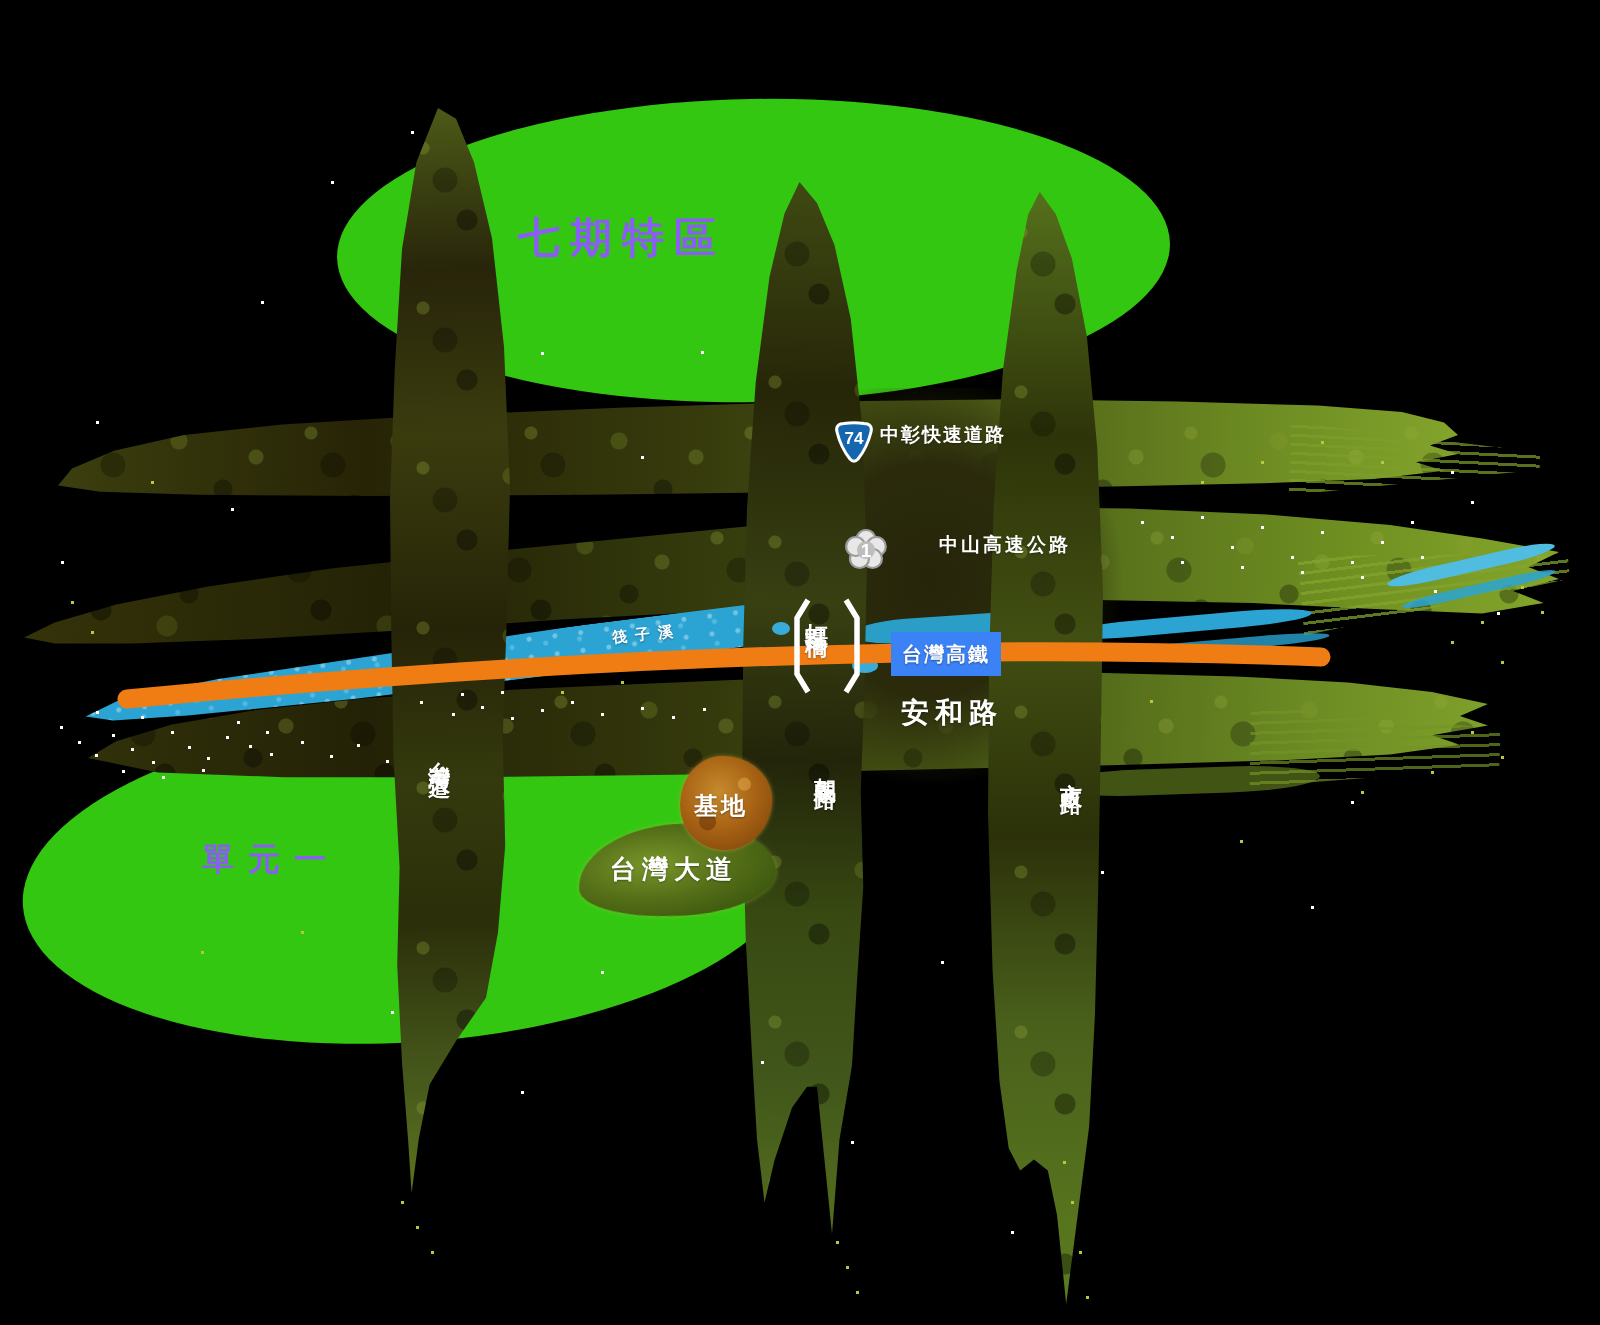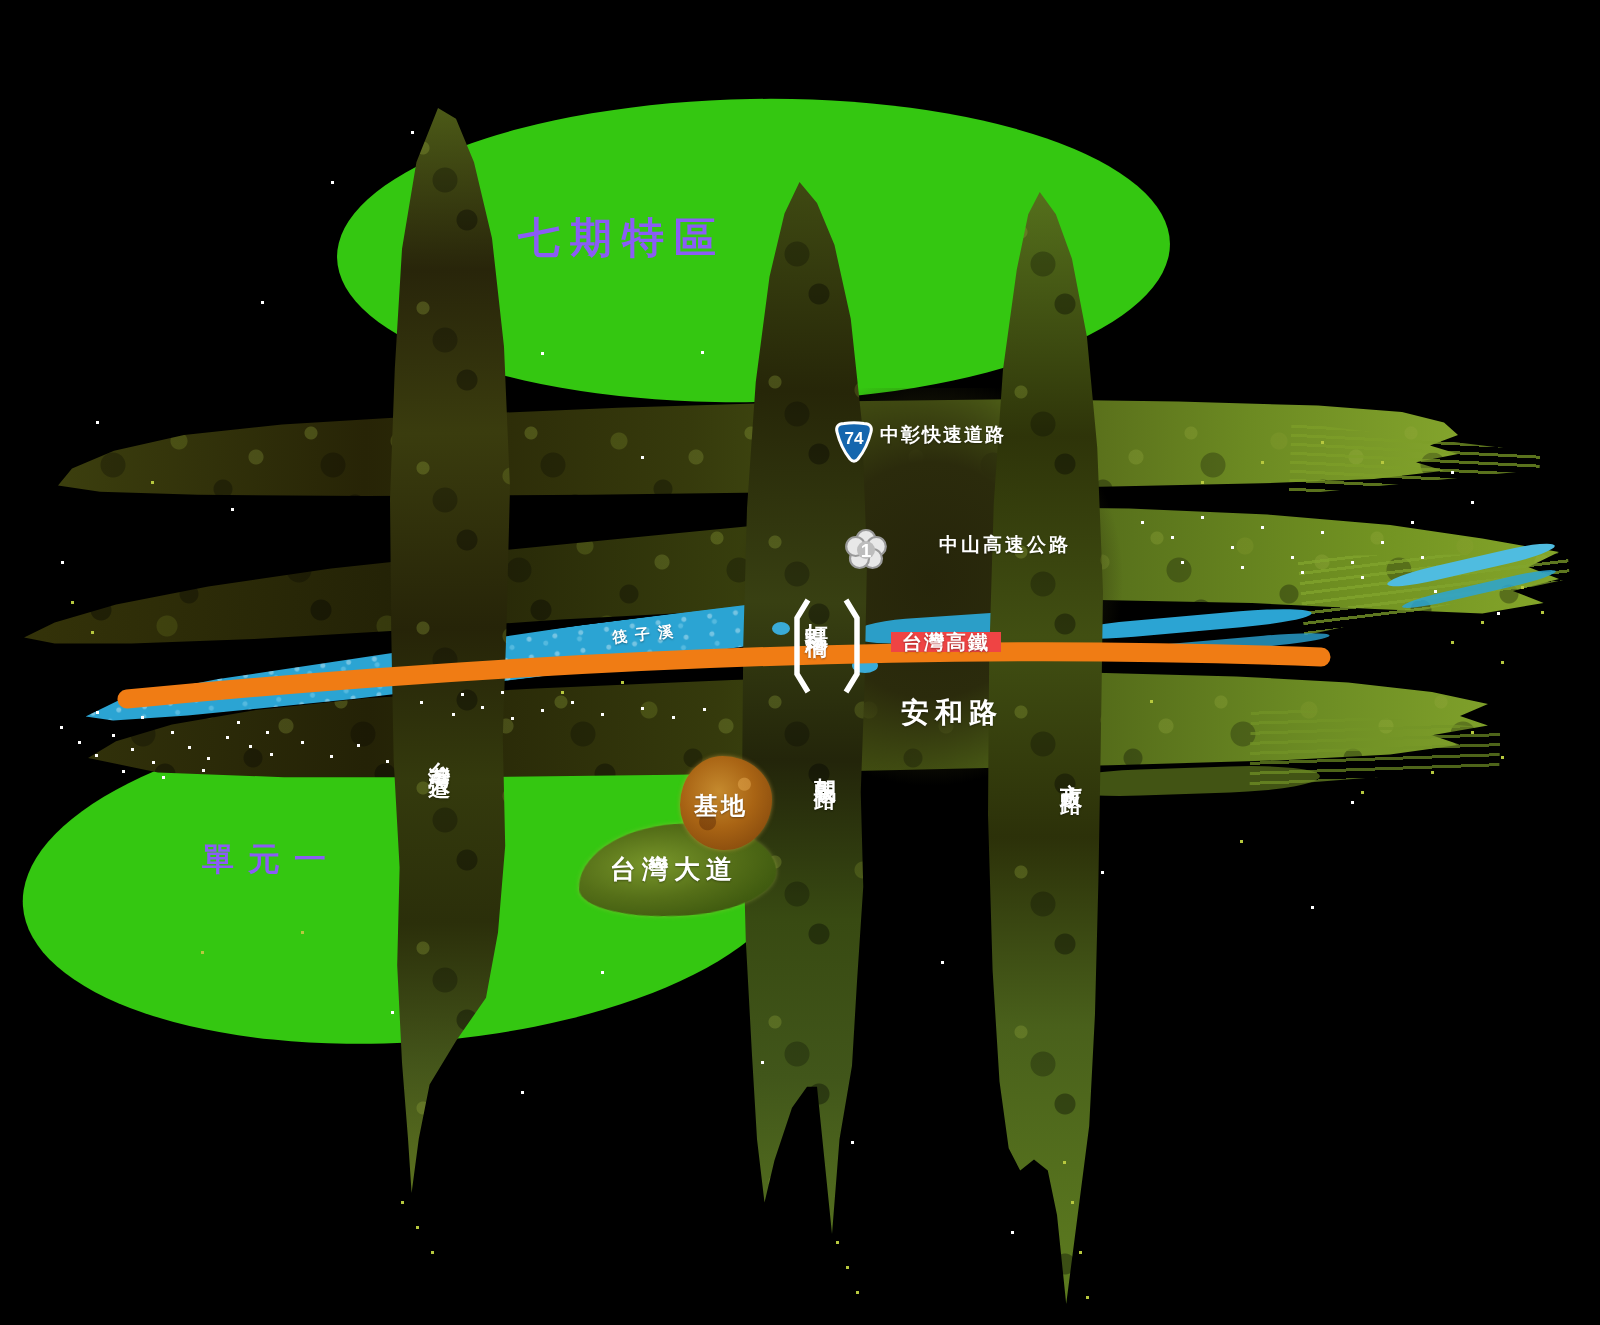--- a/index.html
+++ b/index.html
@@ -93,21 +93,21 @@
       radial-gradient(circle at 30% 70%, rgba(90,40,5,.45) 0 8px, transparent 9px),
       radial-gradient(circle at 42% 38%,#c58a2e 0%,#a96414 45%,#8c4e0e 78%,#7c430c 100%);
     filter:drop-shadow(0 0 2px rgba(215,160,60,.6));}
   .park-blob{left:578px;top:824px;width:198px;height:92px;transform:rotate(-4deg);
     border-radius:50% 50% 46% 54% / 64% 58% 42% 36%;
     background:radial-gradient(ellipse at 38% 42%,#78962a 0%,#556f18 45%,#415c10 75%,#35500c 100%);
     filter:drop-shadow(0 0 2px rgba(170,195,70,.5));}
 
   
   .hsr-svg{left:0;top:0;width:1600px;height:1325px;pointer-events:none;}
-  .hsr-box{left:891px;top:632px;width:110px;height:20px;background:#ef4444;
+  .hsr-box{left:891px;top:632px;width:110px;height:44px;background:#3b82f6;
     display:flex;align-items:center;justify-content:center;position:absolute;text-decoration:underline;}
 
   
   .lbl{color:#fff;font-weight:bold;white-space:nowrap;text-shadow:0 1px 2px rgba(0,0,0,.35);}
   .vlbl{writing-mode:vertical-rl;text-orientation:upright;}
   .serif-lbl{color:#8b5cf6;font-family:"Liberation Serif","DejaVu Serif",serif;font-weight:bold;white-space:nowrap;}
   .lbl-qiqi{left:518px;top:210px;font-size:42px;letter-spacing:10px;}
   .lbl-danyuan{left:202px;top:838px;font-size:32px;letter-spacing:14px;}
   .lbl-twblvd{left:424px;top:744px;font-size:22px;letter-spacing:5px;}
   .lbl-chaoma{left:810px;top:760px;font-size:22px;letter-spacing:5px;}

